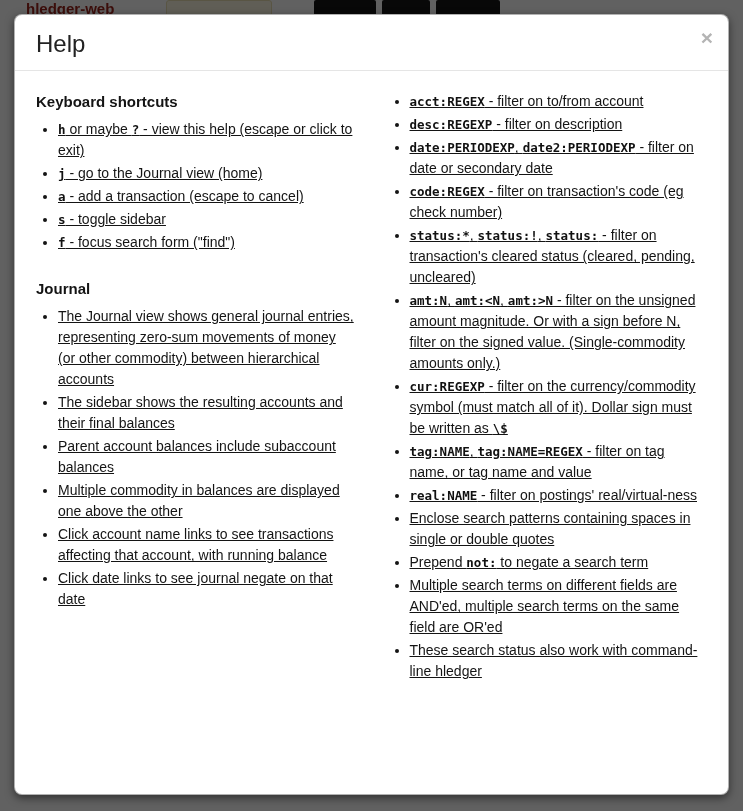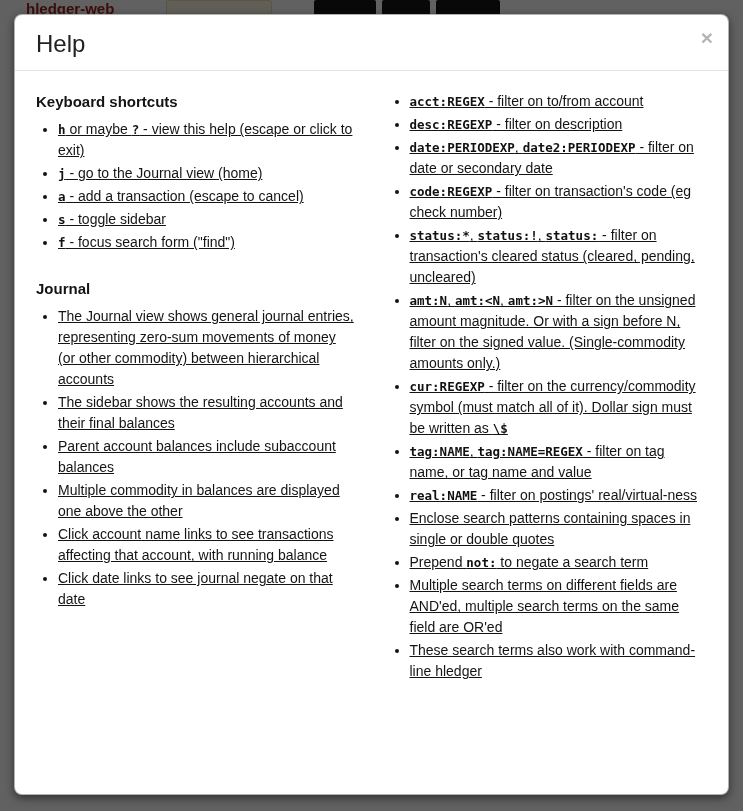--- a/index.html
+++ b/index.html
@@ -93,27 +93,27 @@
             <li>Multiple commodity in balances are displayed one above the other</li>
             <li>Click account name links to see transactions affecting that account, with running balance</li>
             <li>Click date links to see journal negate on that date</li>
           </ul>
         </div>
       <div class="col">
           <ul>
             <li><code>acct:REGEX</code> - filter on to/from account</li>
             <li><code>desc:REGEXP</code> - filter on description</li>
             <li><code>date:PERIODEXP</code>, <code>date2:PERIODEXP</code> - filter on date or secondary date</li>
-            <li><code>code:REGEXP</code> - filter on transaction's code (eg check number)</li>
+            <li><code>code:REGEX</code> - filter on transaction's code (eg check number)</li>
             <li><code>status:*</code>, <code>status:!</code>, <code>status:</code> - filter on transaction's cleared status (cleared, pending, uncleared)</li>
             <li><code>amt:N</code>, <code>amt:&lt;N</code>, <code>amt:&gt;N</code> - filter on the unsigned amount magnitude. Or with a sign before N, filter on the signed value. (Single-commodity amounts only.)</li>
             <li><code>cur:REGEXP</code> - filter on the currency/commodity symbol (must match all of it). Dollar sign must be written as <code>\$</code></li>
             <li><code>tag:NAME</code>, <code>tag:NAME=REGEX</code> - filter on tag name, or tag name and value</li>
             <li><code>real:NAME</code> - filter on postings' real/virtual-ness</li>
             <li>Enclose search patterns containing spaces in single or double quotes</li>
             <li>Prepend <code>not:</code> to negate a search term</li>
             <li>Multiple search terms on different fields are AND'ed, multiple search terms on the same field are OR'ed</li>
-            <li>These search terms also work with command-line hledger</li>
+            <li>These search status also work with command-line hledger</li>
           </ul>
         </div>
     </div>
   </div>
 </div>
 
 </body></html>

